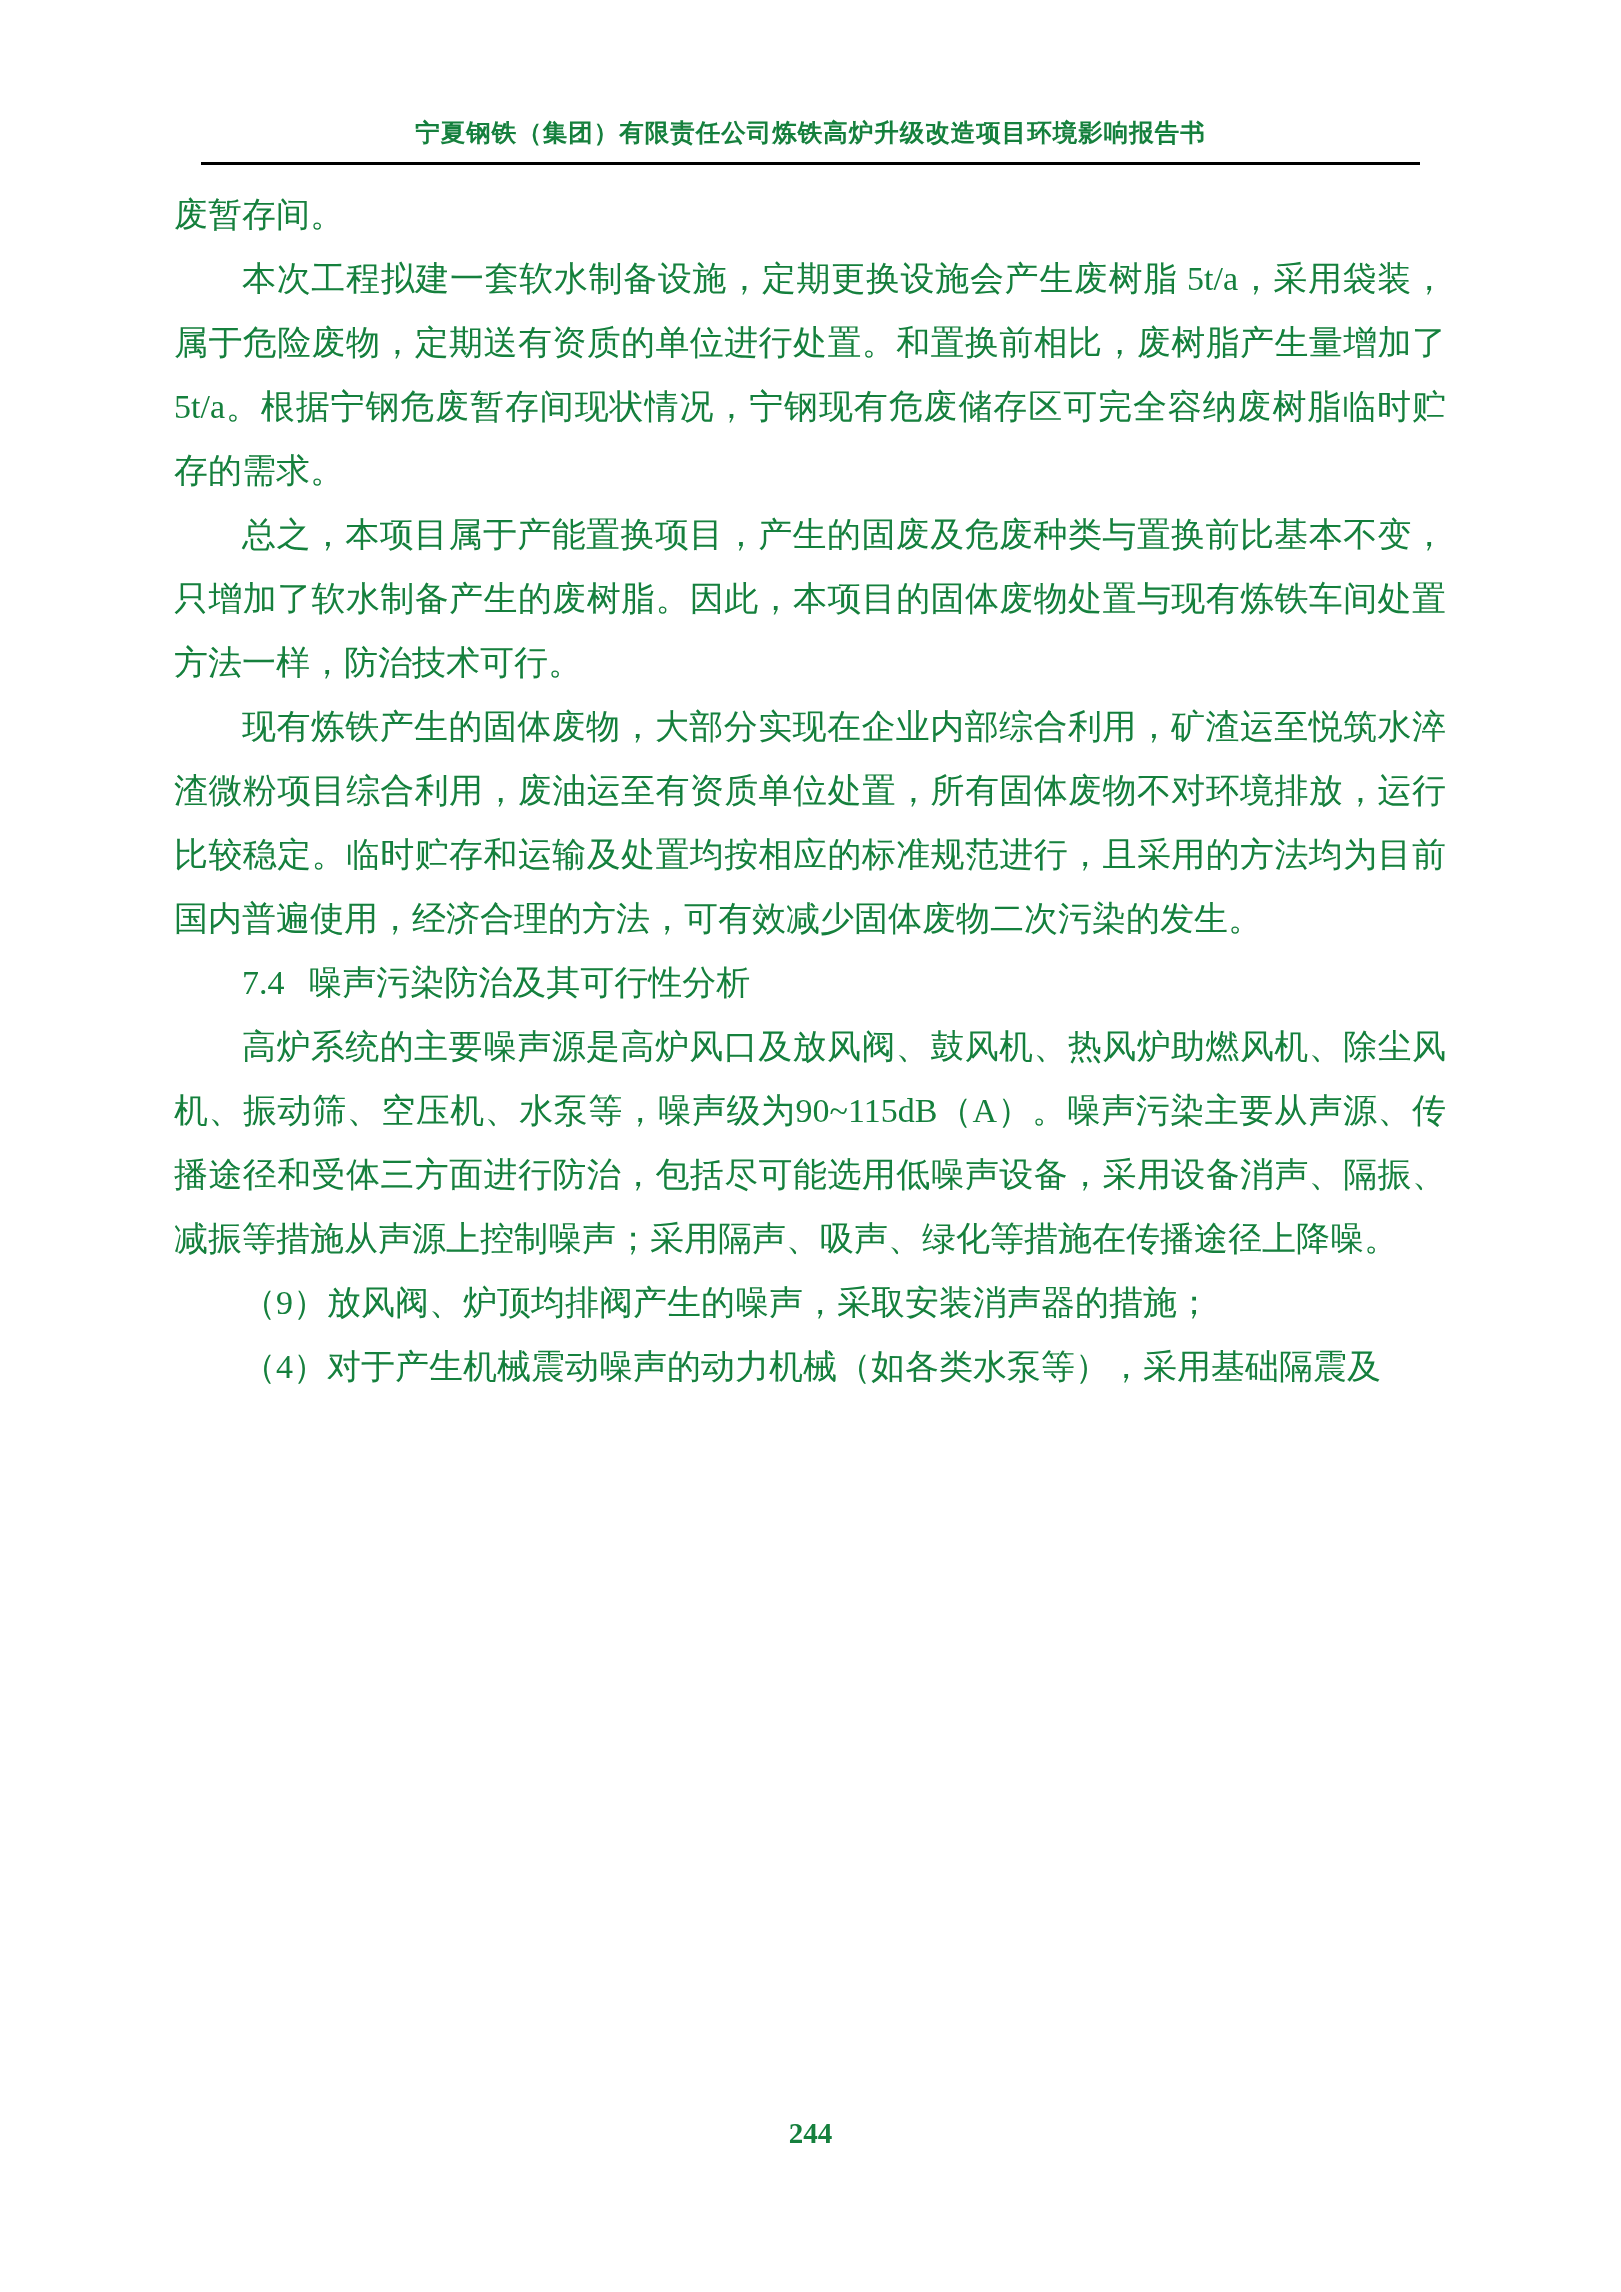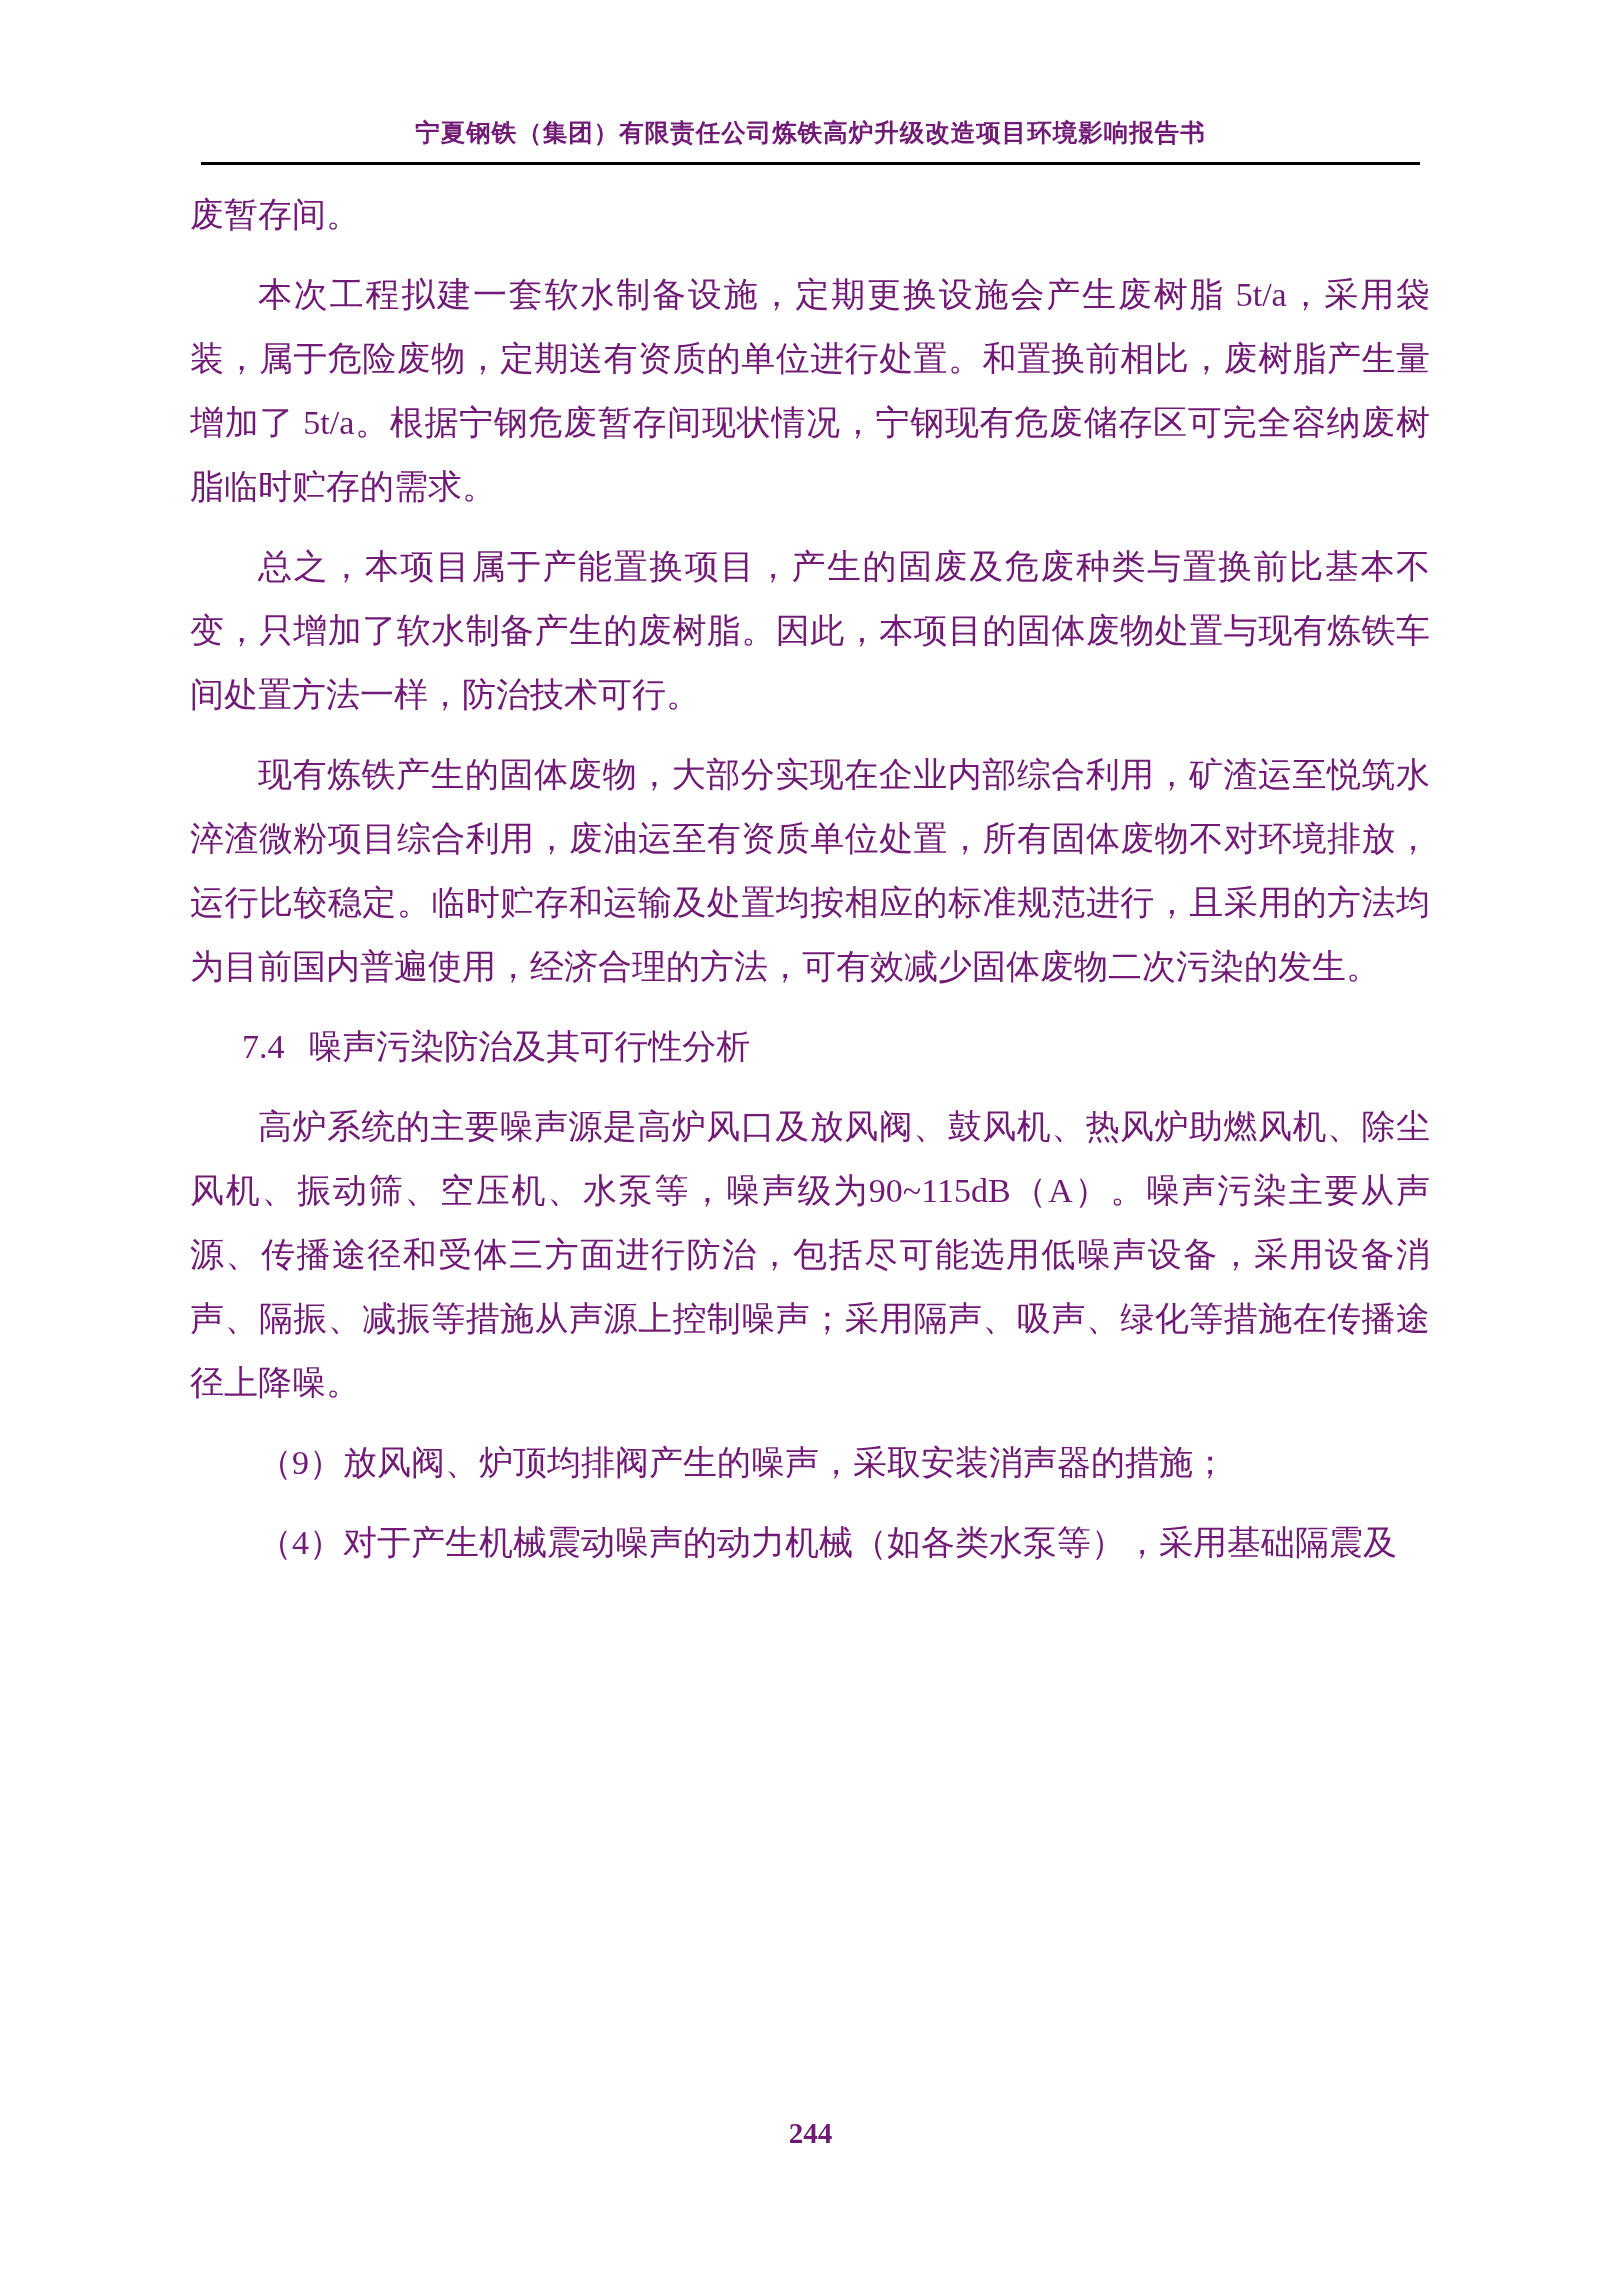--- a/index.html
+++ b/index.html
@@ -6,21 +6,21 @@
     margin: 0;
     padding: 0;
     background: #ffffff;
   }
   .page {
     position: relative;
     width: 1621px;
     height: 2293px;
     margin: 0 auto;
     background: #ffffff;
-    color: #701a75;
+    color: #15803d;
     font-family: "Liberation Serif", "DejaVu Serif", serif;
     overflow: hidden;
   }
   .page-header {
     padding-top: 116px;
     text-align: center;
   }
   .page-header-title {
     font-size: 24.5px;
     font-weight: bold;
@@ -34,21 +34,21 @@
     height: 0;
   }
   .doc-body {
     margin: 17.6px 174px 0 174px;
     width: 1272px;
     font-size: 34px;
     line-height: 64px;
     text-align: justify;
   }
   .doc-body p {
-    margin: 16px;
+    margin: 0;
     padding: 0;
   }
   .para-indent {
     text-indent: 2em;
   }
   .para-cont {
     text-indent: 0;
   }
   .section-heading {
     margin: 0;

